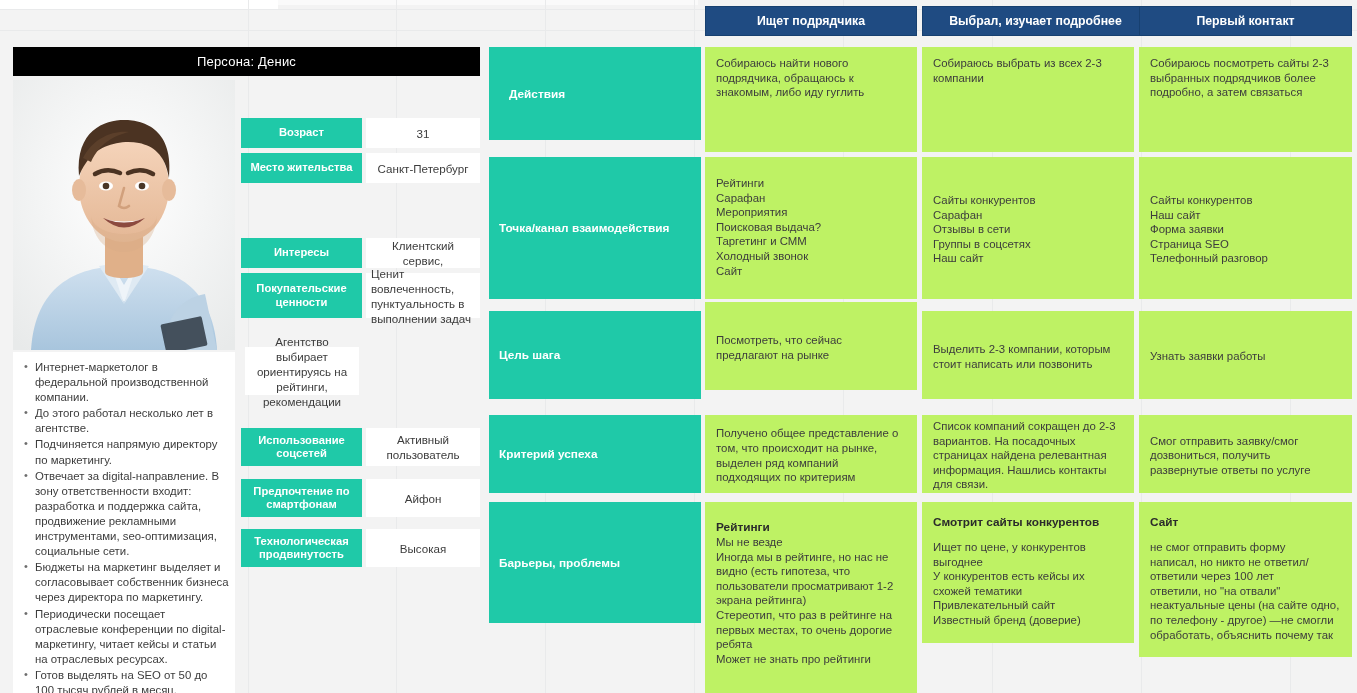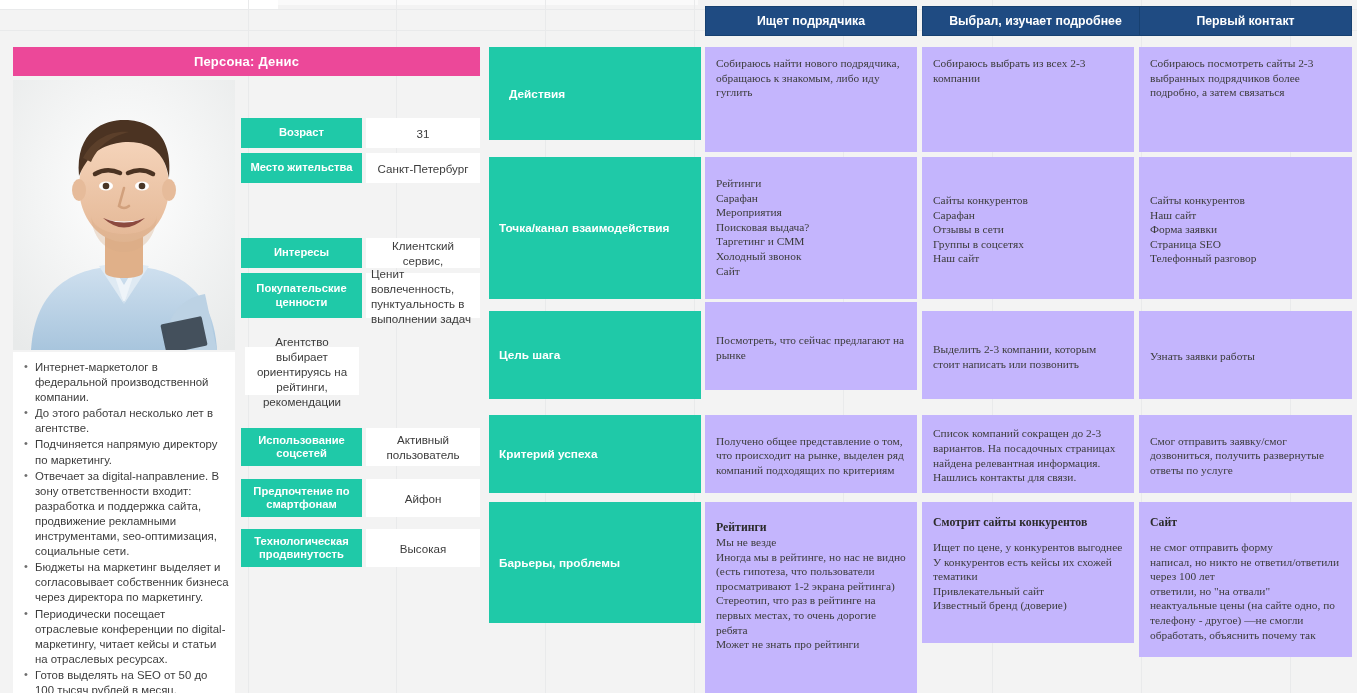--- a/index.html
+++ b/index.html
@@ -50,23 +50,23 @@
   
   #persona-card {
     position: absolute;
     left: 13px;
     top: 47px;
     width: 467px;
     height: 646px;
   }
   #persona-title {
     height: 29px;
-    background: #ec4899;
+    background: #000000;
     color: #ffffff;
-    font-weight: bold;
+    font-weight: normal;
     font-size: 13px;
     display: flex;
     align-items: center;
     justify-content: center;
     letter-spacing: .2px;
   }
   #persona-body {
     position: absolute;
     left: 0;
     top: 33px;
@@ -180,25 +180,24 @@
     font-weight: bold;
     display: flex;
     align-items: center;
     justify-content: center;
     box-sizing: border-box;
     border: 1px solid #17recolor;
     border: 1px solid #174070;
   }
   .cell {
     position: absolute;
-    background: #c4b5fd;
+    background: #bef264;
     box-sizing: border-box;
     padding: 9px 11px 6px 11px;
     overflow: hidden;
-    font-family: Liberation Serif, serif;
   }
   .cell .cell-title {
     font-size: 11.8px;
     font-weight: bold;
     color: #2b2b2b;
     line-height: 15px;
     margin-bottom: 10px;
     display: block;
   }
   .cell .cell-text {

